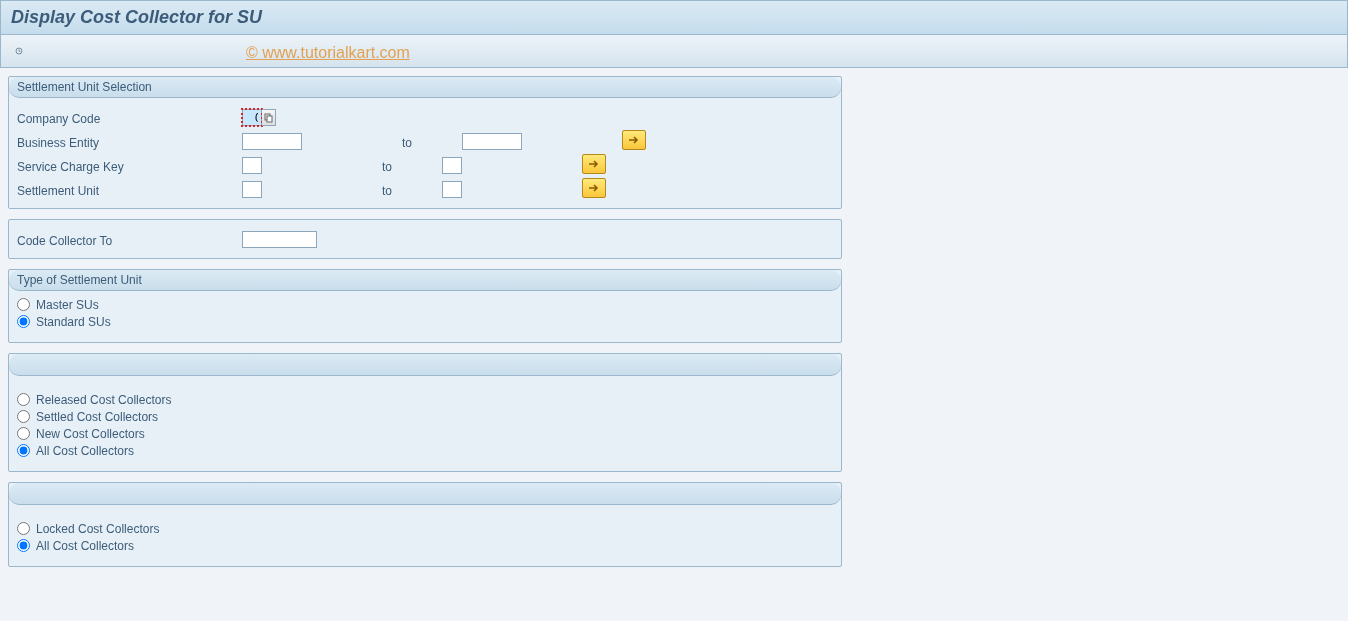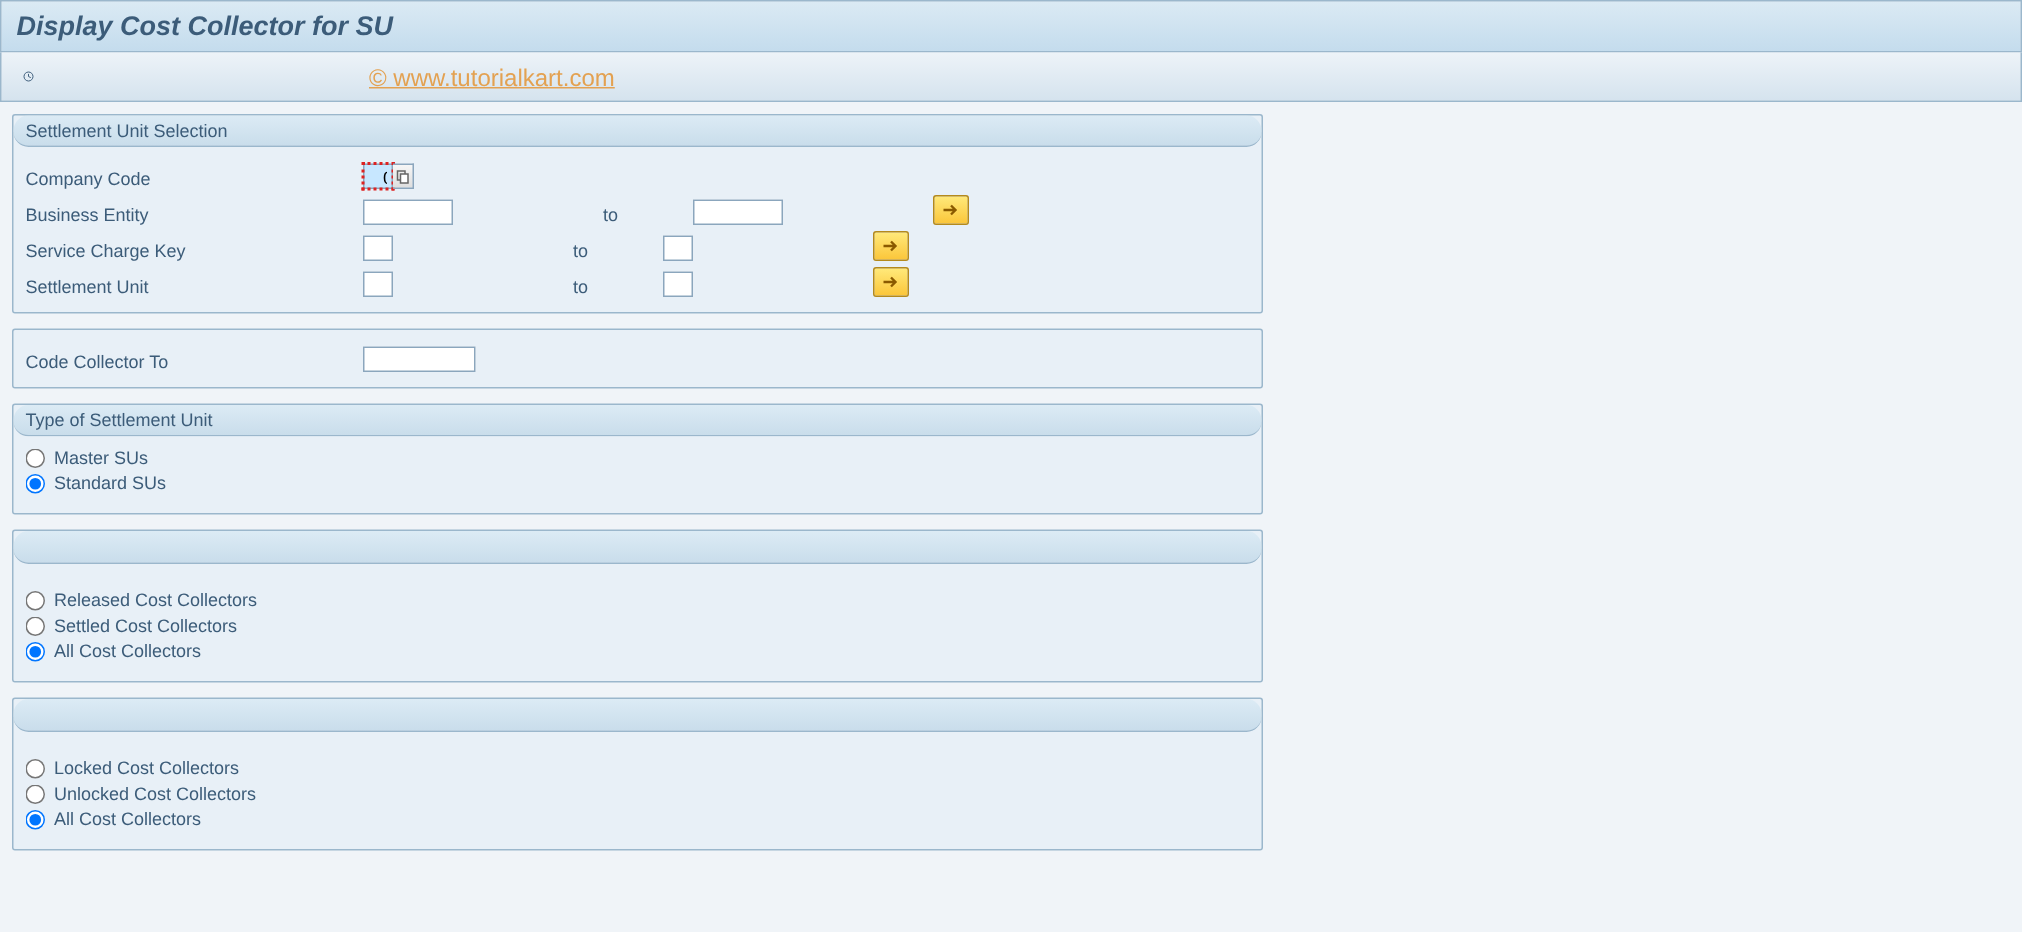--- a/index.html
+++ b/index.html
@@ -115,21 +115,21 @@
     display:inline-flex;
     align-items:center;
     justify-content:center;
     background: linear-gradient(#ffe97a,#fbc63a);
     border: 1px solid #b48a1d;
     border-radius: 2px;
     cursor: pointer;
   }
   .radio {
     display: flex;
-    align-items: flex-end;
+    align-items: flex-start;
     margin: 3px 0;
   }
   .radio input { margin: 0 6px 0 0; }
   .radio-label { color: #3c5c79; }
   .radiospacer { height: 10px;}
   .watermark {
     position: absolute;
     top: 44px;
     left: 246px;
     color: #E49A40;
@@ -237,38 +237,38 @@
       <div class="radiospacer"></div>
       <label class="radio">
         <input type="radio" name="ccstat" style="">
         <span class="radio-label">Released Cost Collectors</span>
       </label>
       <label class="radio">
         <input type="radio" name="ccstat" style="">
         <span class="radio-label">Settled Cost Collectors</span>
       </label>
       <label class="radio">
+        <input type="radio" name="ccstat" style="">
+        <span class="radio-label">New Cost Collectors</span>
+      </label>
+      <label class="radio">
         <input type="radio" name="ccstat" checked="" style="">
         <span class="radio-label">All Cost Collectors</span>
       </label>
     </div>
   </div>
 
   <div class="groupbox">
     <div class="legend empty"></div>
     <div class="groupbody">
       <div class="radiospacer"></div>
       <label class="radio">
         <input type="radio" name="cclock" style="">
         <span class="radio-label">Locked Cost Collectors</span>
       </label>
       <label class="radio">
-        <input type="radio" name="cclock" style="">
-        <span class="radio-label">Unlocked Cost Collectors</span>
-      </label>
-      <label class="radio">
         <input type="radio" name="cclock" checked="" style="">
         <span class="radio-label">All Cost Collectors</span>
       </label>
     </div>
   </div>
 
 </div>
 
 </body></html>

